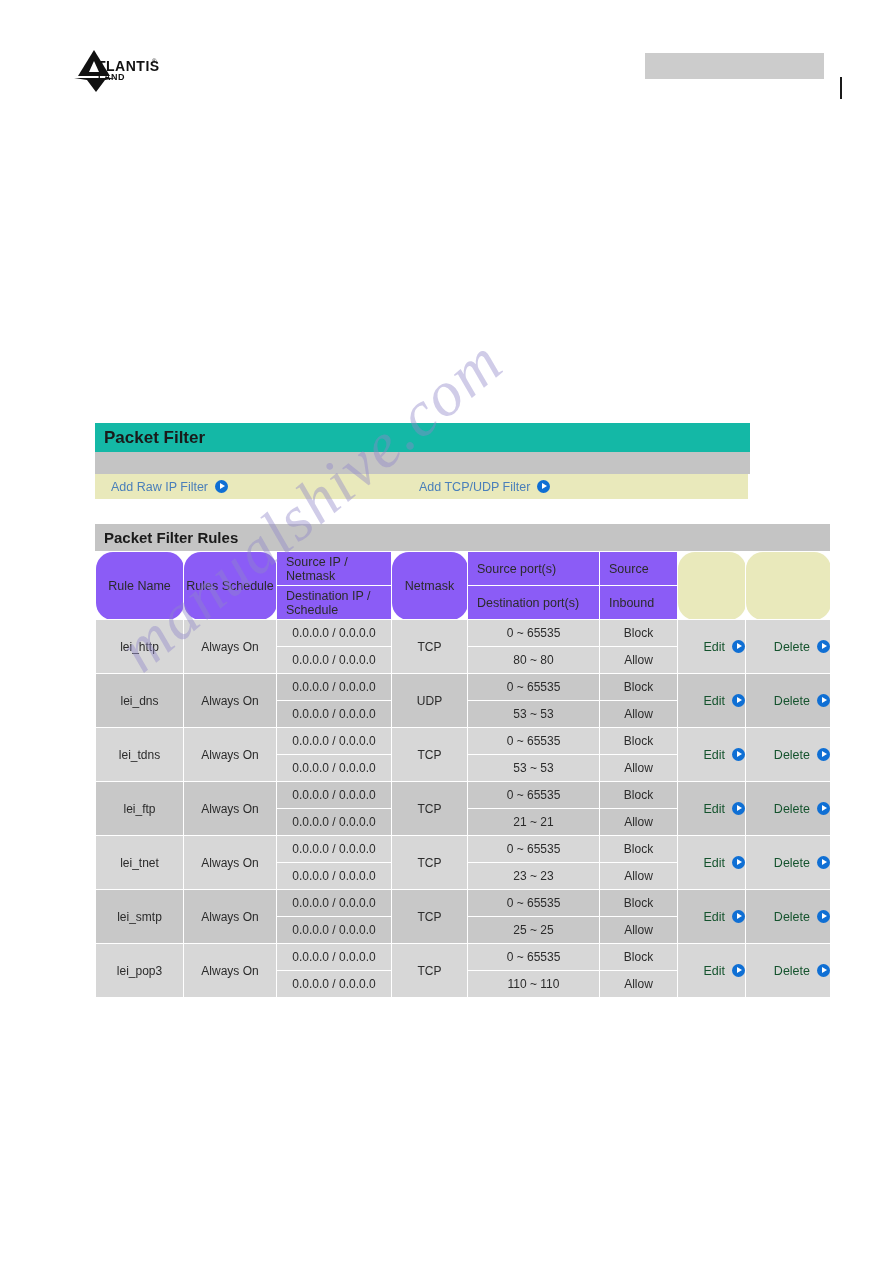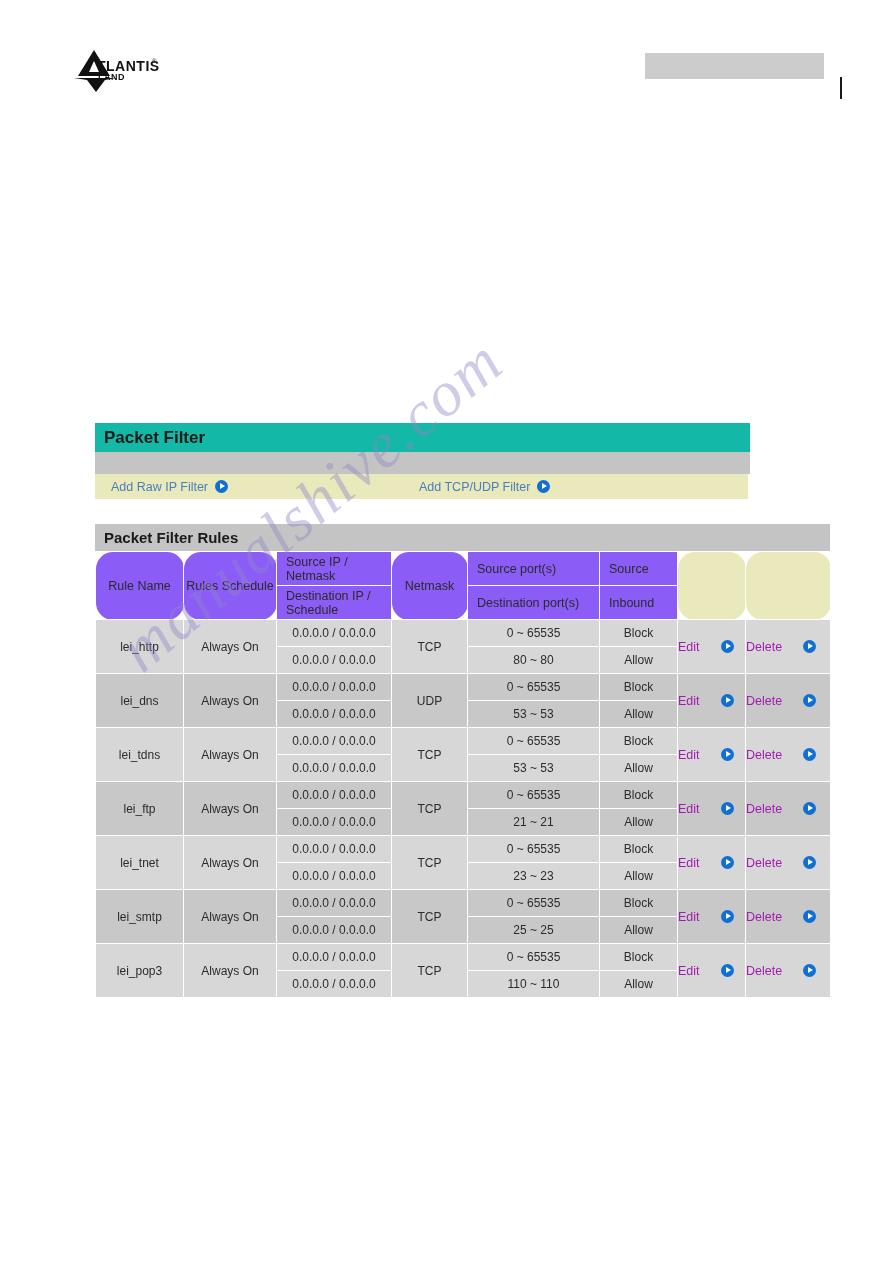--- a/index.html
+++ b/index.html
@@ -191,25 +191,24 @@
   }
   tr.odd td { background: #d7d7d7; }
   tr.even td { background: #c8c8c8; }
 
   td.action {
     color: #4a7fba;
   }
   .action-inner {
     display: flex;
     align-items: center;
-    justify-content: flex-start;
+    justify-content: flex-end;
     font-size: 12.5px;
-    color: #a21caf;
+    color: #14532d;
     white-space: nowrap;
-    gap: 14px;
   }
   td.ports, td.bound {
     text-align: left;
     padding-left: 11px;
     margin-top: 29px;
   }
   td.portcell { text-align: left; padding-left: 11px; margin-top: 30px; }
 </style>
 </head>
 <body>

